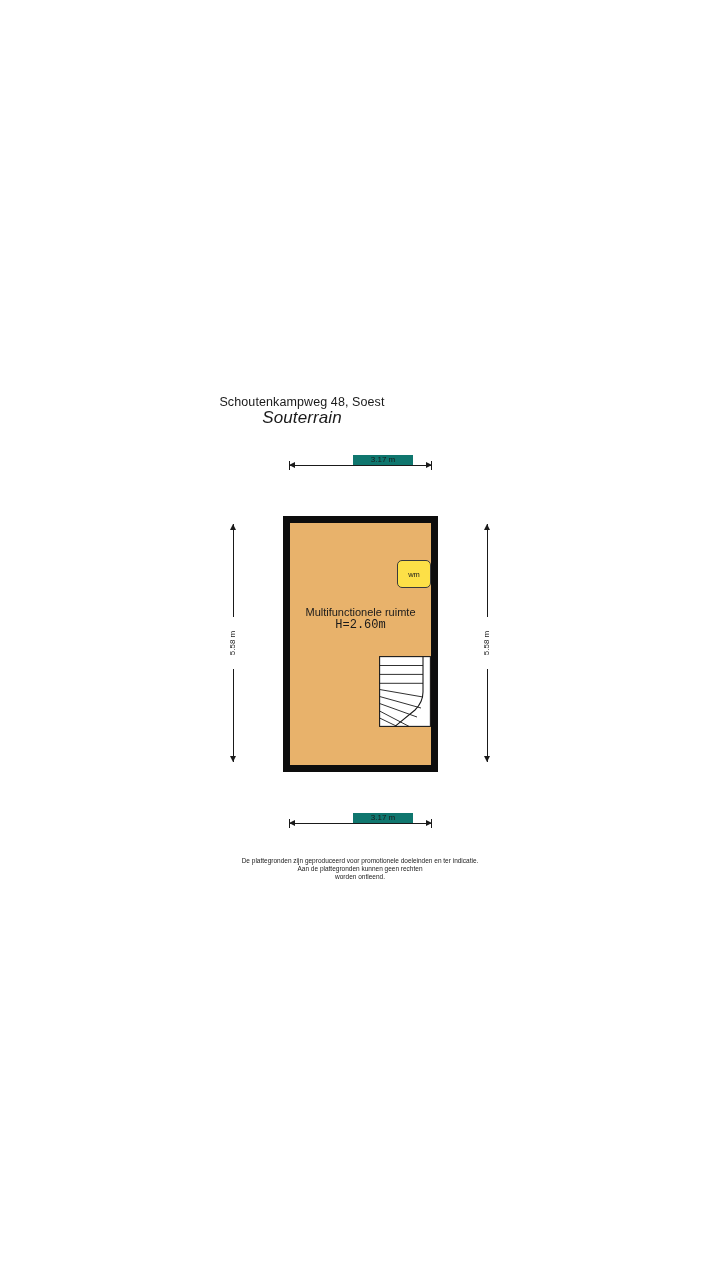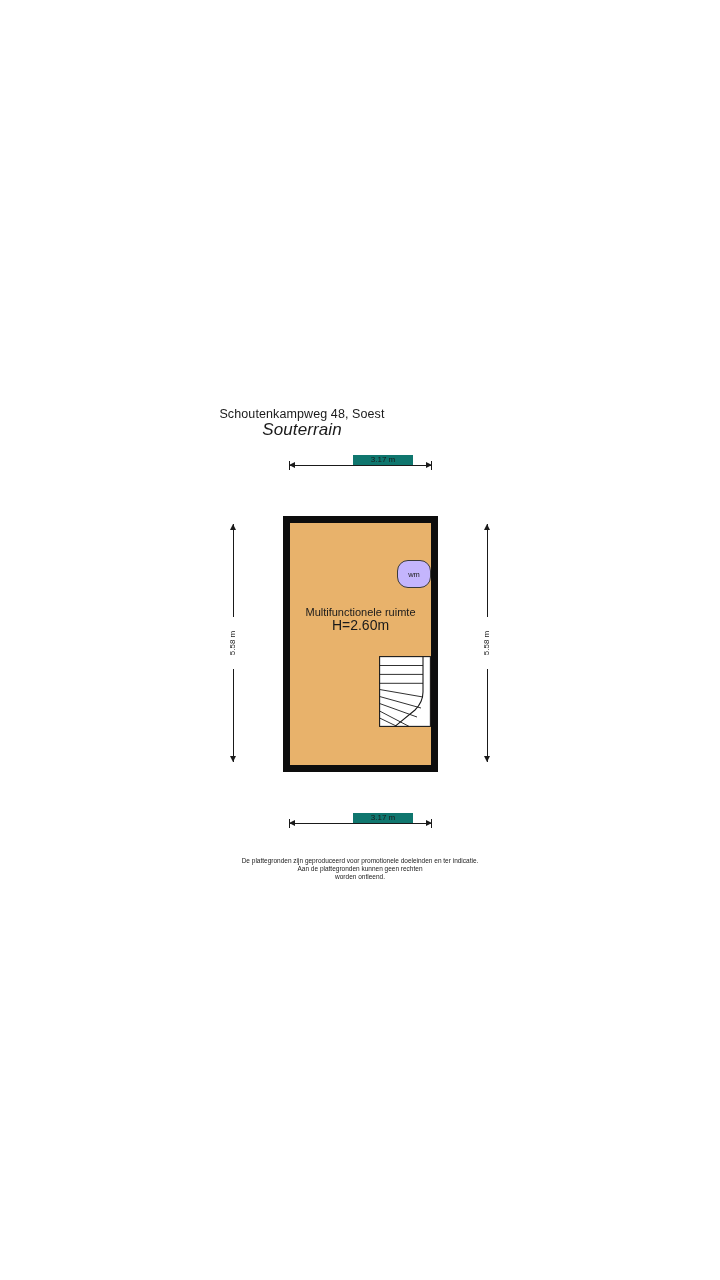--- a/index.html
+++ b/index.html
@@ -17,21 +17,20 @@
   }
 
   
   #title-block {
     position: absolute;
     top: 395px;
     left: 0;
     width: 604px;
     text-align: center;
     line-height: 15px;
-    margin-top: 12px;
   }
   #title-block .line1 {
     font-size: 12.5px;
     color: #1a1a1a;
     letter-spacing: 0.1px;
   }
   #title-block .line2 {
     font-size: 17px;
     color: #1a1a1a;
     letter-spacing: 0.1px;
@@ -68,34 +67,35 @@
     width: 155px;
     text-align: center;
     line-height: 13px;
     pointer-events: none;
   }
   #room-label .rl-name {
     font-size: 11px;
     color: #1a1a1a;
   }
   #room-label .rl-height {
-    font-size: 14px;
-    color: #1a1a1a;
+    font-size: 12px;
+    color: #1a1a1a;
+    font-family: Liberation Mono, monospace;
   }
 
   
   #wm-box {
     position: absolute;
     right: 7px;
     top: 44px;
     width: 32px;
     height: 26px;
-    background: #c4b5fd;
+    background: #fde047;
     border: 1.2px solid #3a3a3a;
-    border-radius: 11px;
+    border-radius: 5px;
     display: flex;
     align-items: center;
     justify-content: center;
   }
   #wm-box span {
     font-size: 7.5px;
     color: #1a1a1a;
   }
 
   

